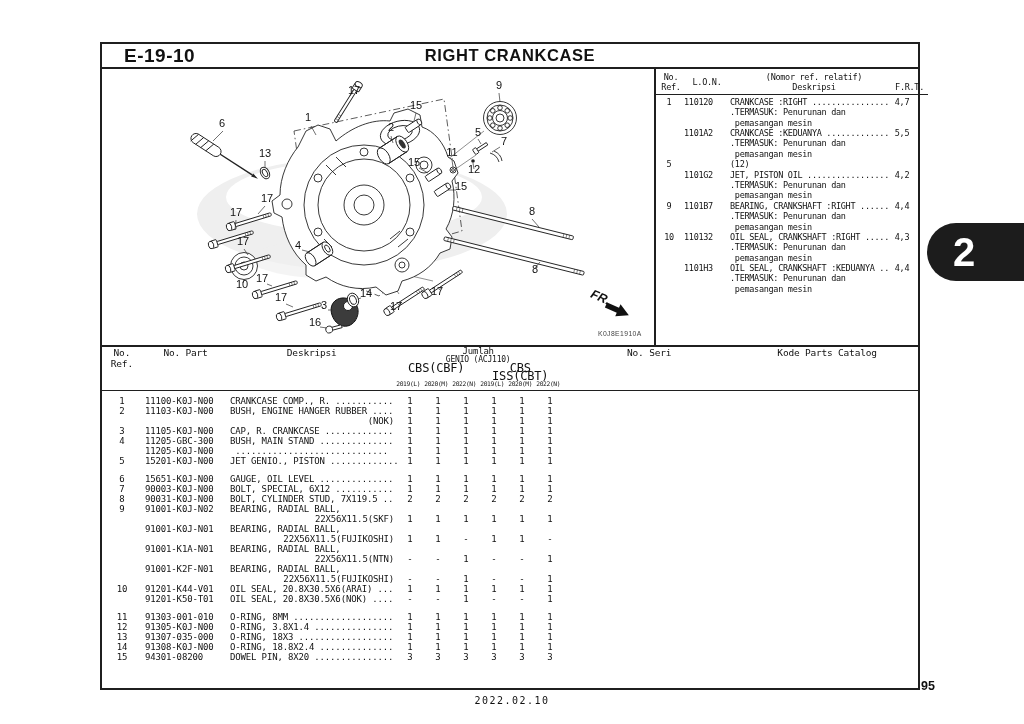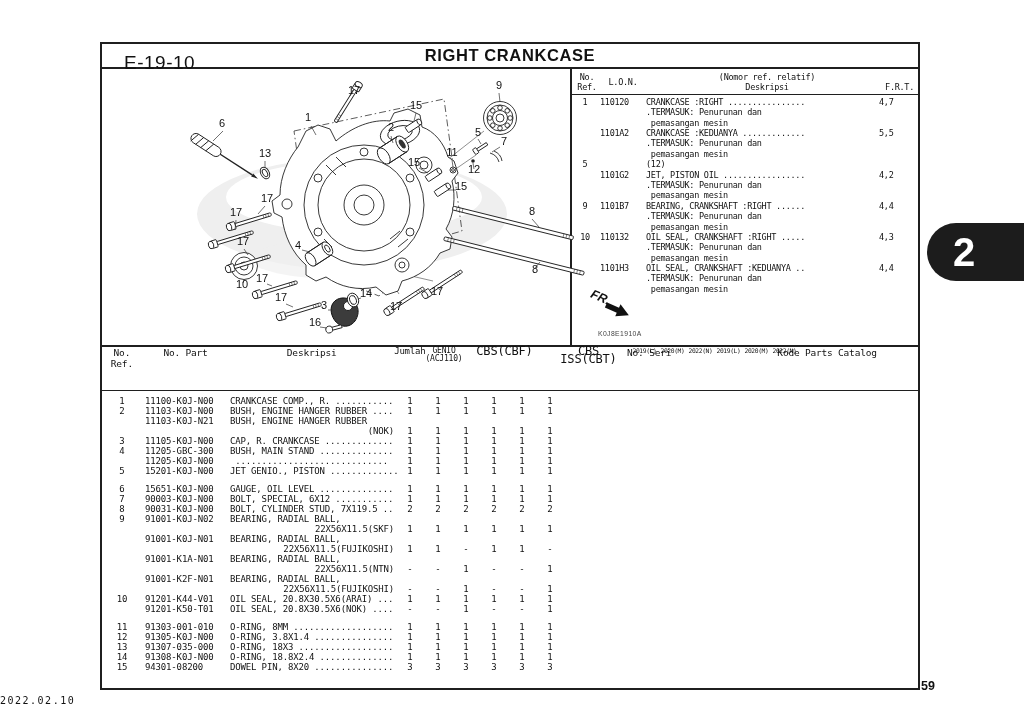--- a/index.html
+++ b/index.html
@@ -1,60 +1,60 @@
 <!DOCTYPE html>
 <html><head>
 <meta charset="utf-8">
 <style>
   html,body{margin:0;padding:0}
   .page{position:relative;width:1024px;height:724px;background:#fff;overflow:hidden;
         font-family:"Liberation Sans",sans-serif;color:#111}
   .frame{position:absolute;left:100px;top:42px;width:816px;height:644px;border:2px solid #1f1f1f}
   .titlebar{position:absolute;left:0;top:0;right:0;height:23px;border-bottom:2px solid #1f1f1f;
             display:flex;align-items:center}
-  .title-code{position:absolute;left:22px;top:8px;font-size:19px;font-weight:normal;letter-spacing:.5px}
+  .title-code{position:absolute;left:22px;top:1px;font-size:19px;font-weight:bold;letter-spacing:.5px}
   .title-main{width:100%;text-align:center;font-size:16.5px;font-weight:bold;letter-spacing:.6px}
   .content{position:absolute;left:0;top:25px;right:0;height:276px;display:flex}
-  .diagram{width:468px;height:276px;position:relative}
+  .diagram{width:552px;height:276px;position:relative}
   .refpanel{flex:1;border-left:2px solid #1f1f1f;font-family:"DejaVu Sans Mono",monospace;
             font-size:8.5px;letter-spacing:-0.3px;line-height:10.4px}
   .phead{display:flex;padding:3px 2px 1px 2px;border-bottom:1px solid #1f1f1f}
   .phc-ref{width:26px;text-align:center}
   .phc-lon{width:46px;display:flex;align-items:center;justify-content:center}
   .phc-desc{flex:1;text-align:center}
   .phc-frt{width:26px;display:flex;align-items:flex-end;justify-content:flex-end;padding-right:2px}
   .pbody{padding-top:2px}
   .prow{display:flex;height:10.4px;white-space:pre}
   .pc-ref{width:26px;text-align:center}
   .pc-lon{width:46px;padding-left:2px}
   .pc-desc{flex:1}
-  .pc-frt{width:26px;text-align:left;padding-right:13px}
+  .pc-frt{width:26px;text-align:center;padding-right:13px}
   .ptable{position:absolute;left:0;top:301px;right:0;bottom:0;border-top:2px solid #1f1f1f;
           font-family:"DejaVu Sans Mono",monospace}
   .thead{height:43px;border-bottom:1px solid #1f1f1f;display:flex;font-size:9.5px;letter-spacing:-0.2px}
   .th{display:flex;flex-direction:column;align-items:center}
   .th-ref{width:40px}.th-part{width:88px}.th-desc{width:166px}
-  .th-qty{width:168px;display:flex;justify-content:flex-start}
+  .th-qty{width:168px;display:flex;flex-direction:column;justify-content:flex-start}
   .th-seri{width:175px}.th-kode{width:183px}
   .jumlah{text-align:center;font-size:9px;line-height:9px}
   .model{text-align:center;font-size:8px;line-height:8px}
   .grps{display:flex;font-size:12px;line-height:8px}
   .grps span{width:84px;text-align:center}
   .years{display:flex;font-size:6.3px;letter-spacing:-0.4px;line-height:8px}
   .years span{width:28px;text-align:center}
   .tbody{padding-top:5px}
   .trow{display:flex;height:10px;font-size:9px;letter-spacing:-0.15px;white-space:pre}
   .trow.spacer{height:8px}
   .tc-ref{width:40px;text-align:center}
   .tc-part{width:88px;padding-left:3px;box-sizing:border-box}
   .tc-desc{width:166px}
   .tc-desc.right{text-align:right;padding-right:2px;box-sizing:border-box}
   .tc-q{width:28px;text-align:center}
   .page-num{position:absolute;left:921px;top:679px;font-size:12.5px;font-weight:bold}
-  .date{position:absolute;left:0;right:0;top:695px;
+  .date{position:absolute;left:0;right:0;top:695px;text-align:center;
         font-family:"DejaVu Sans Mono",monospace;font-size:10px;letter-spacing:1.5px}
   .tab2{position:absolute;left:927px;top:223px;width:97px;height:58px;background:#1c1c1c;
         border-radius:29px 0 0 29px;color:#fff;display:flex;align-items:center;
         padding-left:26px;box-sizing:border-box;font-size:40px;font-weight:bold}
   .wpart{fill:#fff;stroke:#222;stroke-width:0.9}
   .thin{stroke:#222;stroke-width:0.9;fill:none}
   .callout{font-family:"Liberation Sans",sans-serif;font-size:11px;fill:#111;text-anchor:middle}
 </style>
 </head>
 <body>
@@ -381,21 +381,20 @@
         <div class="th th-seri">
           <span>No. Seri</span>
         </div>
         <div class="th th-kode">
           <span>Kode Parts Catalog</span>
         </div>
       </div>
       <div class="tbody">
           <div class="trow"><span class="tc-ref">1</span><span class="tc-part">11100-K0J-N00</span><span class="tc-desc">CRANKCASE COMP., R. ...........</span><span class="tc-q">1</span><span class="tc-q">1</span><span class="tc-q">1</span><span class="tc-q">1</span><span class="tc-q">1</span><span class="tc-q">1</span></div>
           <div class="trow"><span class="tc-ref">2</span><span class="tc-part">11103-K0J-N00</span><span class="tc-desc">BUSH, ENGINE HANGER RUBBER ....</span><span class="tc-q">1</span><span class="tc-q">1</span><span class="tc-q">1</span><span class="tc-q">1</span><span class="tc-q">1</span><span class="tc-q">1</span></div>
-          <div class="trow"><span class="tc-ref"></span><span class="tc-part">11103-K0J-N21</span><span class="tc-desc">BUSH, ENGINE HANGER RUBBER</span><span class="tc-q"></span><span class="tc-q"></span><span class="tc-q"></span><span class="tc-q"></span><span class="tc-q"></span><span class="tc-q"></span></div>
           <div class="trow"><span class="tc-ref"></span><span class="tc-part"></span><span class="tc-desc right">(NOK)</span><span class="tc-q">1</span><span class="tc-q">1</span><span class="tc-q">1</span><span class="tc-q">1</span><span class="tc-q">1</span><span class="tc-q">1</span></div>
           <div class="trow"><span class="tc-ref">3</span><span class="tc-part">11105-K0J-N00</span><span class="tc-desc">CAP, R. CRANKCASE .............</span><span class="tc-q">1</span><span class="tc-q">1</span><span class="tc-q">1</span><span class="tc-q">1</span><span class="tc-q">1</span><span class="tc-q">1</span></div>
           <div class="trow"><span class="tc-ref">4</span><span class="tc-part">11205-GBC-300</span><span class="tc-desc">BUSH, MAIN STAND ..............</span><span class="tc-q">1</span><span class="tc-q">1</span><span class="tc-q">1</span><span class="tc-q">1</span><span class="tc-q">1</span><span class="tc-q">1</span></div>
           <div class="trow"><span class="tc-ref"></span><span class="tc-part">11205-K0J-N00</span><span class="tc-desc"> .............................</span><span class="tc-q">1</span><span class="tc-q">1</span><span class="tc-q">1</span><span class="tc-q">1</span><span class="tc-q">1</span><span class="tc-q">1</span></div>
           <div class="trow"><span class="tc-ref">5</span><span class="tc-part">15201-K0J-N00</span><span class="tc-desc">JET GENIO., PISTON .............</span><span class="tc-q">1</span><span class="tc-q">1</span><span class="tc-q">1</span><span class="tc-q">1</span><span class="tc-q">1</span><span class="tc-q">1</span></div>
           <div class="trow spacer"></div>
           <div class="trow"><span class="tc-ref">6</span><span class="tc-part">15651-K0J-N00</span><span class="tc-desc">GAUGE, OIL LEVEL ..............</span><span class="tc-q">1</span><span class="tc-q">1</span><span class="tc-q">1</span><span class="tc-q">1</span><span class="tc-q">1</span><span class="tc-q">1</span></div>
           <div class="trow"><span class="tc-ref">7</span><span class="tc-part">90003-K0J-N00</span><span class="tc-desc">BOLT, SPECIAL, 6X12 ...........</span><span class="tc-q">1</span><span class="tc-q">1</span><span class="tc-q">1</span><span class="tc-q">1</span><span class="tc-q">1</span><span class="tc-q">1</span></div>
           <div class="trow"><span class="tc-ref">8</span><span class="tc-part">90031-K0J-N00</span><span class="tc-desc">BOLT, CYLINDER STUD, 7X119.5 ..</span><span class="tc-q">2</span><span class="tc-q">2</span><span class="tc-q">2</span><span class="tc-q">2</span><span class="tc-q">2</span><span class="tc-q">2</span></div>
           <div class="trow"><span class="tc-ref">9</span><span class="tc-part">91001-K0J-N02</span><span class="tc-desc">BEARING, RADIAL BALL,</span><span class="tc-q"></span><span class="tc-q"></span><span class="tc-q"></span><span class="tc-q"></span><span class="tc-q"></span><span class="tc-q"></span></div>
@@ -414,15 +413,15 @@
           <div class="trow"><span class="tc-ref">13</span><span class="tc-part">91307-035-000</span><span class="tc-desc">O-RING, 18X3 ..................</span><span class="tc-q">1</span><span class="tc-q">1</span><span class="tc-q">1</span><span class="tc-q">1</span><span class="tc-q">1</span><span class="tc-q">1</span></div>
           <div class="trow"><span class="tc-ref">14</span><span class="tc-part">91308-K0J-N00</span><span class="tc-desc">O-RING, 18.8X2.4 ..............</span><span class="tc-q">1</span><span class="tc-q">1</span><span class="tc-q">1</span><span class="tc-q">1</span><span class="tc-q">1</span><span class="tc-q">1</span></div>
           <div class="trow"><span class="tc-ref">15</span><span class="tc-part">94301-08200</span><span class="tc-desc">DOWEL PIN, 8X20 ...............</span><span class="tc-q">3</span><span class="tc-q">3</span><span class="tc-q">3</span><span class="tc-q">3</span><span class="tc-q">3</span><span class="tc-q">3</span></div>
         </div>
     </div>
   </div>
 
   <div class="tab2">
     <span>2</span>
   </div>
-  <div class="page-num">59</div>
+  <div class="page-num">95</div>
   <div class="date">2022.02.10</div>
 </div>
 
 </body></html>

